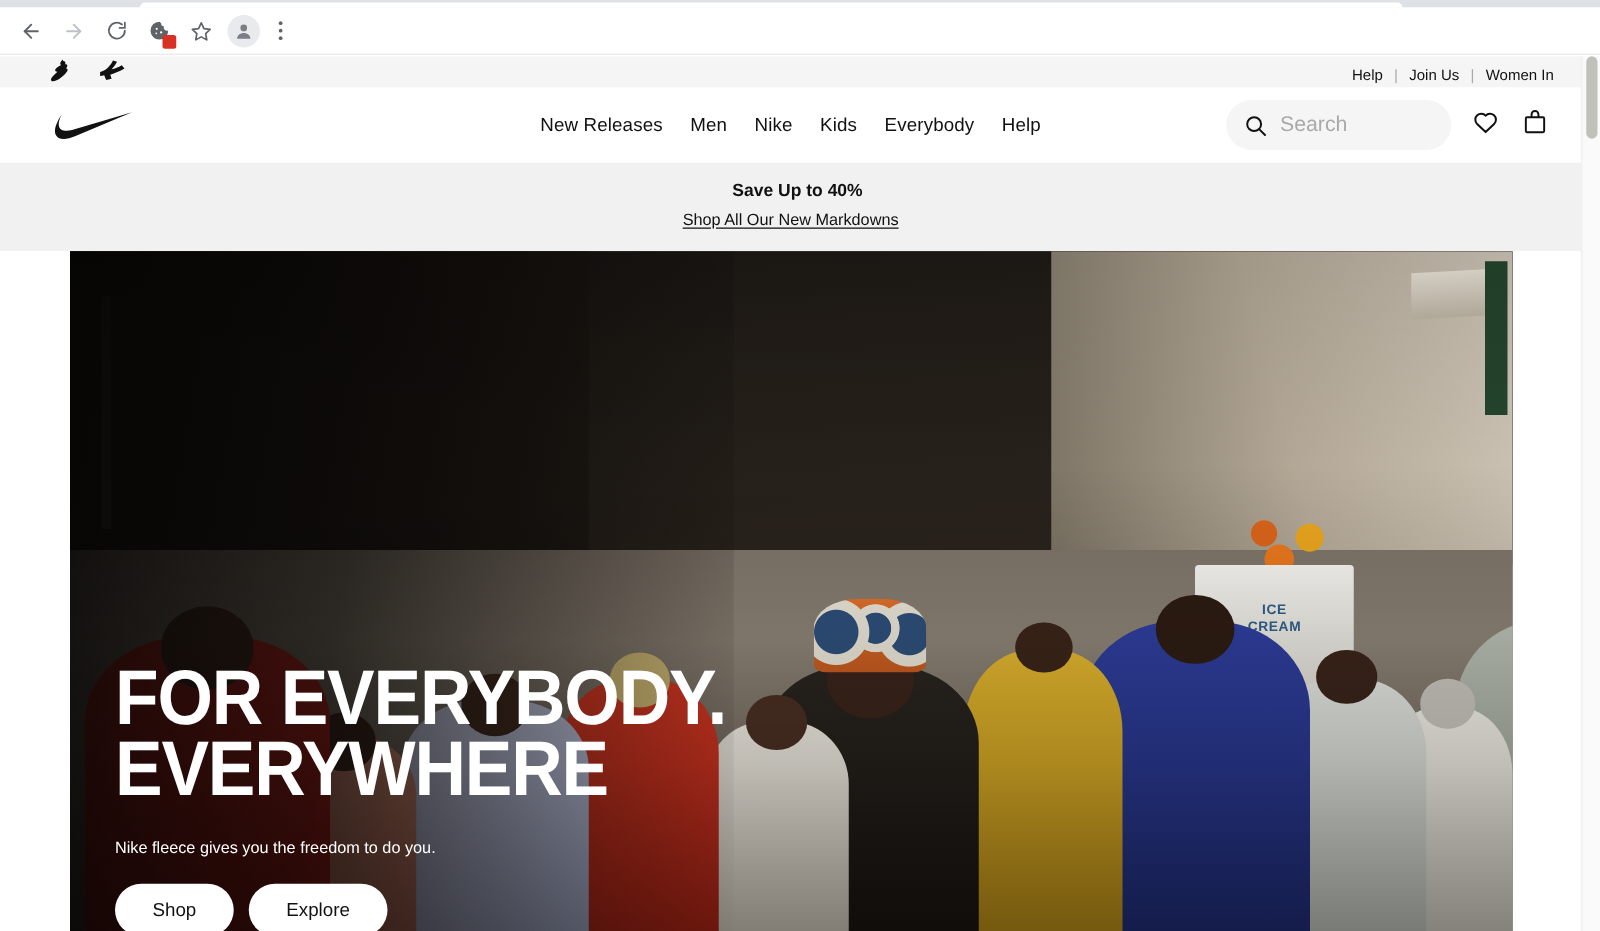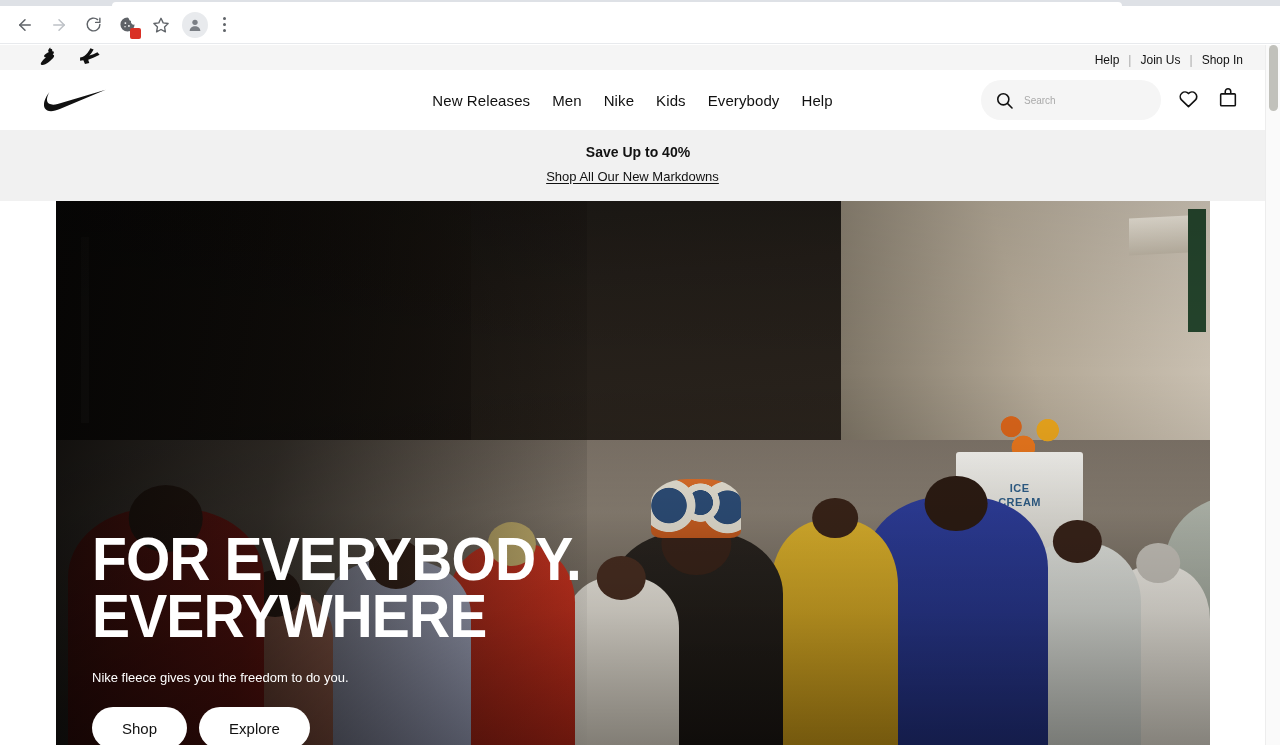--- a/index.html
+++ b/index.html
@@ -156,21 +156,21 @@
   .searchbox {
     width: 180px; height: 40px;
     background: #f5f5f5;
     border-radius: 20px;
     display: flex; align-items: center;
     padding: 0 14px;
   }
   .searchbox .mag { flex: none; margin-right: 10px; display:flex; }
   .searchbox input {
     border: none; background: transparent; outline: none;
-    font-family: inherit; font-size: 10px;
+    font-family: inherit; font-size: 17px;
     color: #111; width: 100%;
   }
   .searchbox input::placeholder { color: #aaa; }
   .icon-btn { width: 26px; height: 26px; display:flex; align-items:center; justify-content:center; }
 
   
   .promo {
     background: #f1f1f1;
     padding: 14px 0 16px;
     text-align: center;
@@ -416,21 +416,21 @@
             <svg width="26" height="20" viewBox="0 0 48 34" fill="#111">
               <path d="M2 18c6-1 10-4 14-9 2-2.5 4-5.5 5-8l6 2c-2 4-5 8-8 11 5-1 10-3 15-6l4 5c-7 4-14 7-21 9l2 6-8 2-3-7c-2 .5-4 .8-6 1z"></path>
             </svg>
           </span>
         </div>
         <div class="util-links">
           <a href="#">Help</a>
           <span class="util-sep">|</span>
           <a href="#">Join Us</a>
           <span class="util-sep">|</span>
-          <a href="#">Shop In</a>
+          <a href="#">Women In</a>
         </div>
       </div>
 
       <div class="site-header">
         <div class="logo-wrap">
           <svg width="62" height="23" viewBox="0 0 69 24" fill="#111">
             <path d="M68.6 0L18.3 21.3C14.1 23.1 10.6 24 7.8 24c-3.2 0-5.5-1.1-6.9-3.4C-.9 17.6-.1 12.9 2.7 7.6c1.6-2.9 3.5-5.4 3.5-5.4-.6 1-5.9 10.3-.4 13.5 1.1.6 2.6.9 4.4.9 1.5 0 3.2-.2 5-.7L68.6 0z"></path>
           </svg>
         </div>
 

